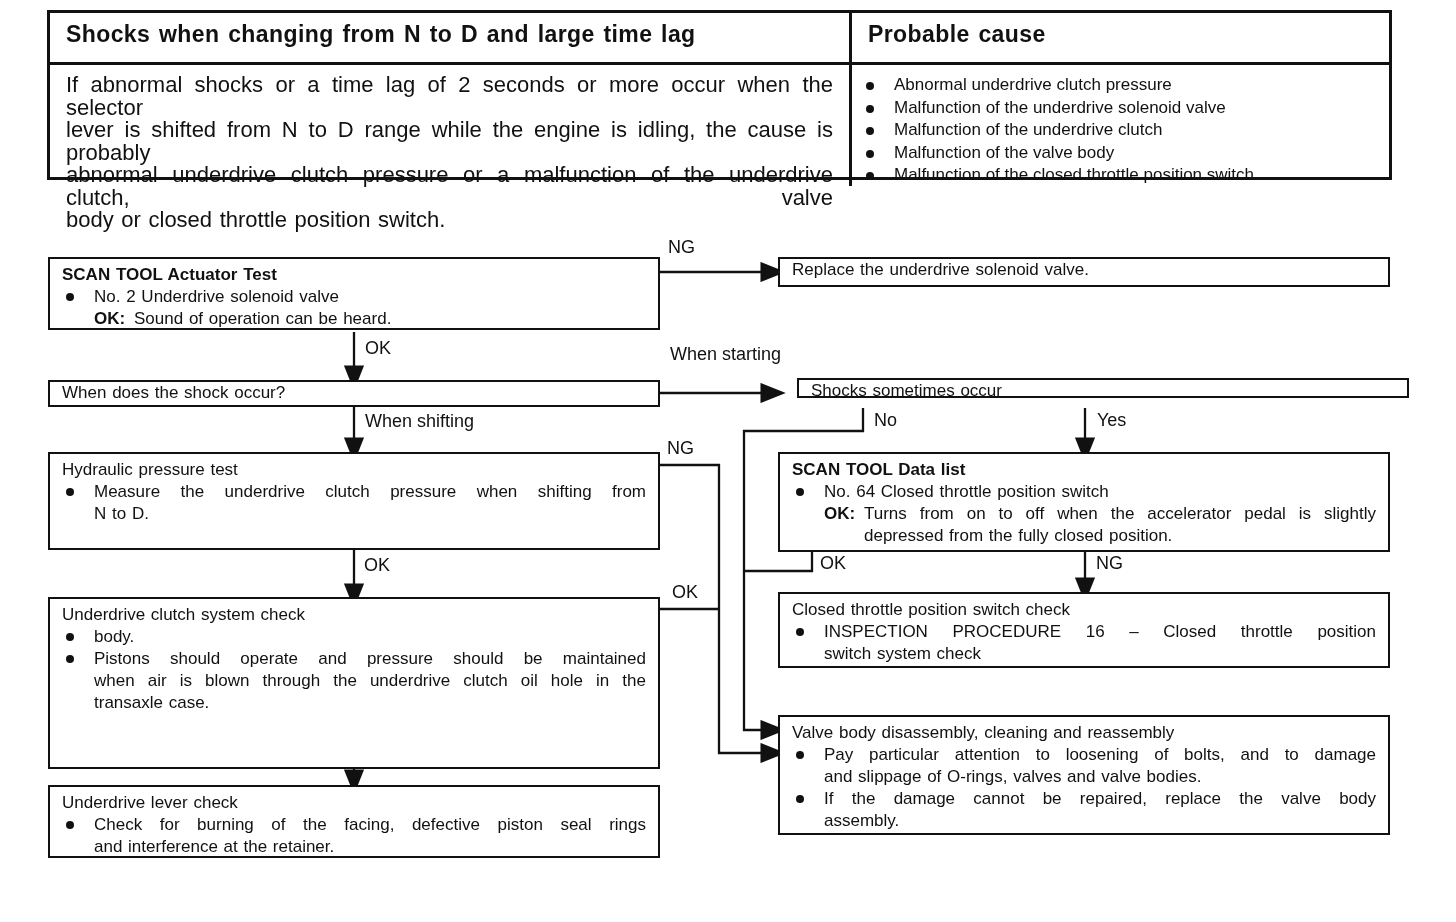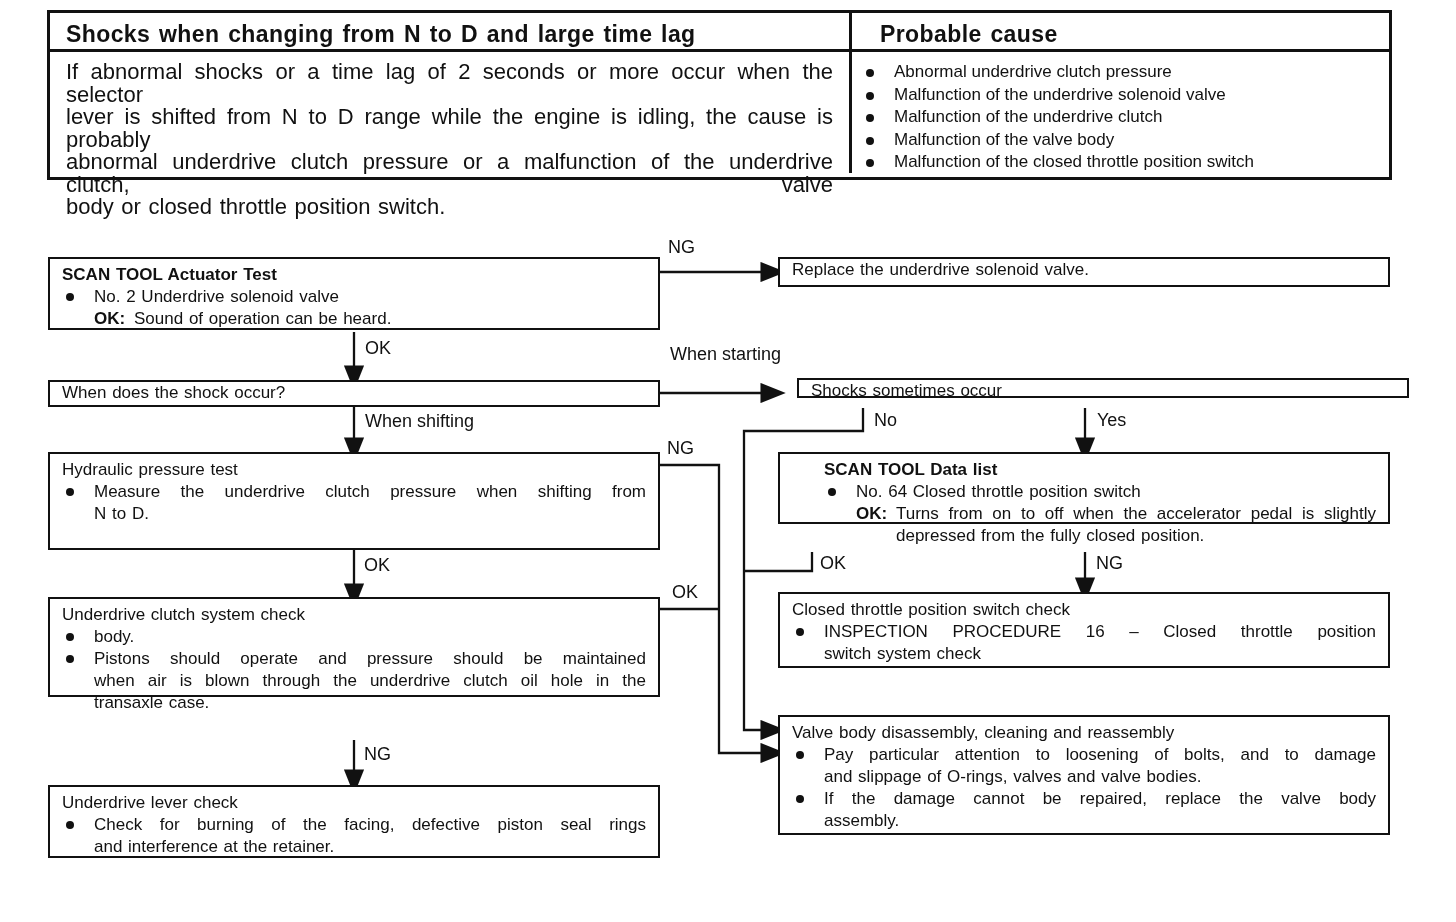--- a/index.html
+++ b/index.html
@@ -3,21 +3,21 @@
 <meta charset="utf-8">
 <style>
   html,body{margin:0;padding:0;background:#fff;}
   .page{position:relative;width:1456px;height:922px;background:#fff;overflow:hidden;
         font-family:"Liberation Sans", sans-serif;color:#111;}
 
   
   .toptable{position:absolute;left:47px;top:10px;width:1345px;height:170px;
             border:3px solid #111;box-sizing:border-box;background:#fff;}
   .trow{display:flex;box-sizing:border-box;}
-  .thead{height:39px;border-bottom:3px solid #111;gap:12px;}
+  .thead{height:52px;border-bottom:3px solid #111;}
   .tbody{height:121px;}
   .cell-l{width:802px;border-right:3px solid #111;box-sizing:border-box;}
   .cell-r{flex:1;box-sizing:border-box;}
   .htext{font-size:23px;font-weight:bold;letter-spacing:.4px;word-spacing:2px;
          padding:8px 0 0 16px;white-space:nowrap;}
   .desc{padding:9px 16px 0 16px;font-size:22px;line-height:22.5px;word-spacing:1.5px;}
   .causes{padding:9px 12px 0 12px;font-size:17px;line-height:22.5px;}
   .cause-row{display:flex;}
   .cause-row .dot{margin-top:8px;}
 
@@ -139,21 +139,21 @@
     <div class="title">Hydraulic pressure test</div>
     <div class="bullet-row">
       <span class="dot"></span>
       <div class="btext">
         <div class="jline">Measure the underdrive clutch pressure when shifting from</div>
         <div class="jline last">N to D.</div>
       </div>
     </div>
   </div>
 
-  <div class="fbox" style="left:48px;top:597px;width:612px;height:100px;">
+  <div class="fbox" style="left:48px;top:597px;width:612px;height:172px;">
     <div class="title">Underdrive clutch system check</div>
     <div class="bullet-row">
       <span class="dot"></span>
       <div class="btext">
         <div class="jline last">body.</div>
       </div>
     </div>
     <div class="bullet-row">
       <span class="dot"></span>
       <div class="btext">
@@ -176,21 +176,21 @@
   </div>
 
   <div class="fbox single" style="left:778px;top:257px;width:612px;height:30px;">
     <span>Replace the underdrive solenoid valve.</span>
   </div>
 
   <div class="fbox single" style="left:797px;top:378px;width:612px;height:20px;">
     <span>Shocks sometimes occur</span>
   </div>
 
-  <div class="fbox" style="left:778px;top:452px;width:612px;height:72px;padding-left:32px;">
+  <div class="fbox" style="left:778px;top:452px;width:612px;height:100px;">
     <div class="title b">SCAN TOOL Data list</div>
     <div class="bullet-row">
       <span class="dot"></span>
       <div class="btext">No. 64 Closed throttle position switch</div>
     </div>
     <div class="ok-row">
       <span class="okl">OK:</span>
       <div class="btext" style="margin-left:0;">
         <div class="jline">Turns from on to off when the accelerator pedal is slightly</div>
         <div class="jline last">depressed from the fully closed position.</div>

